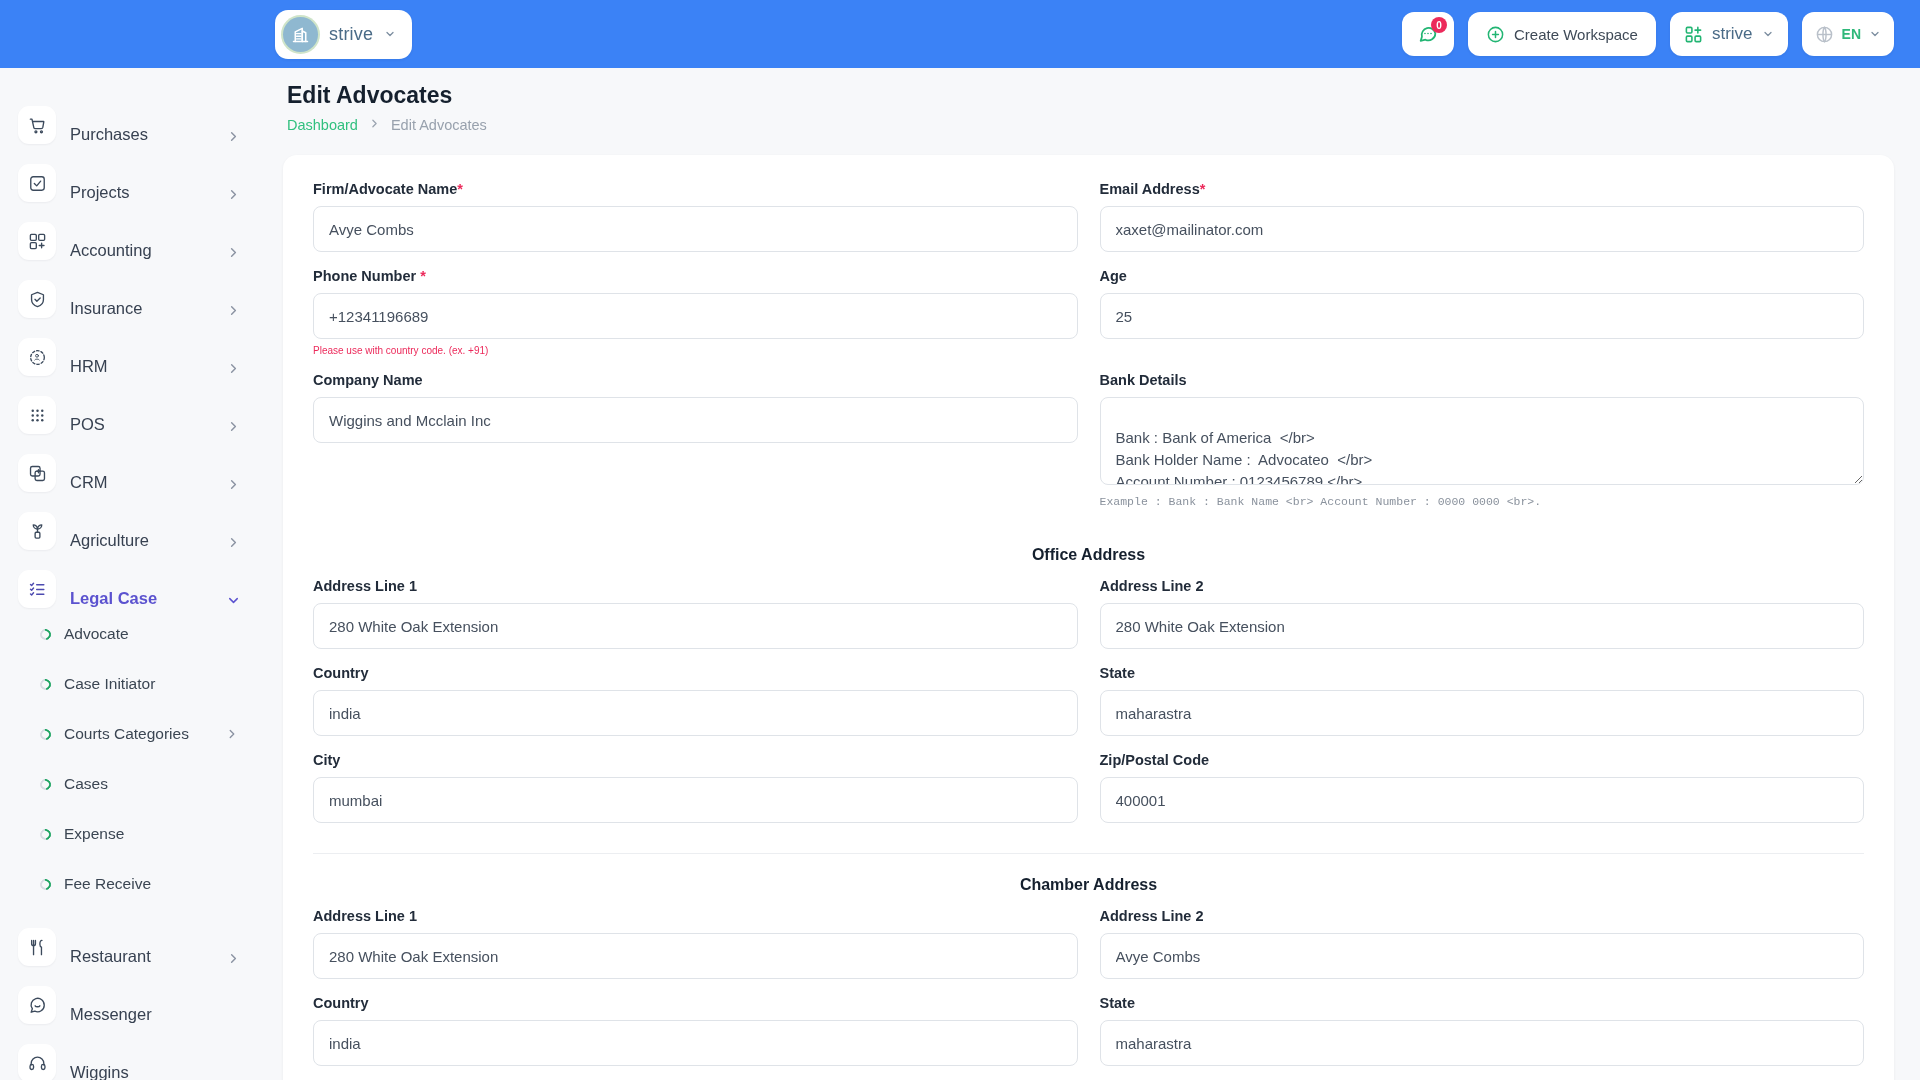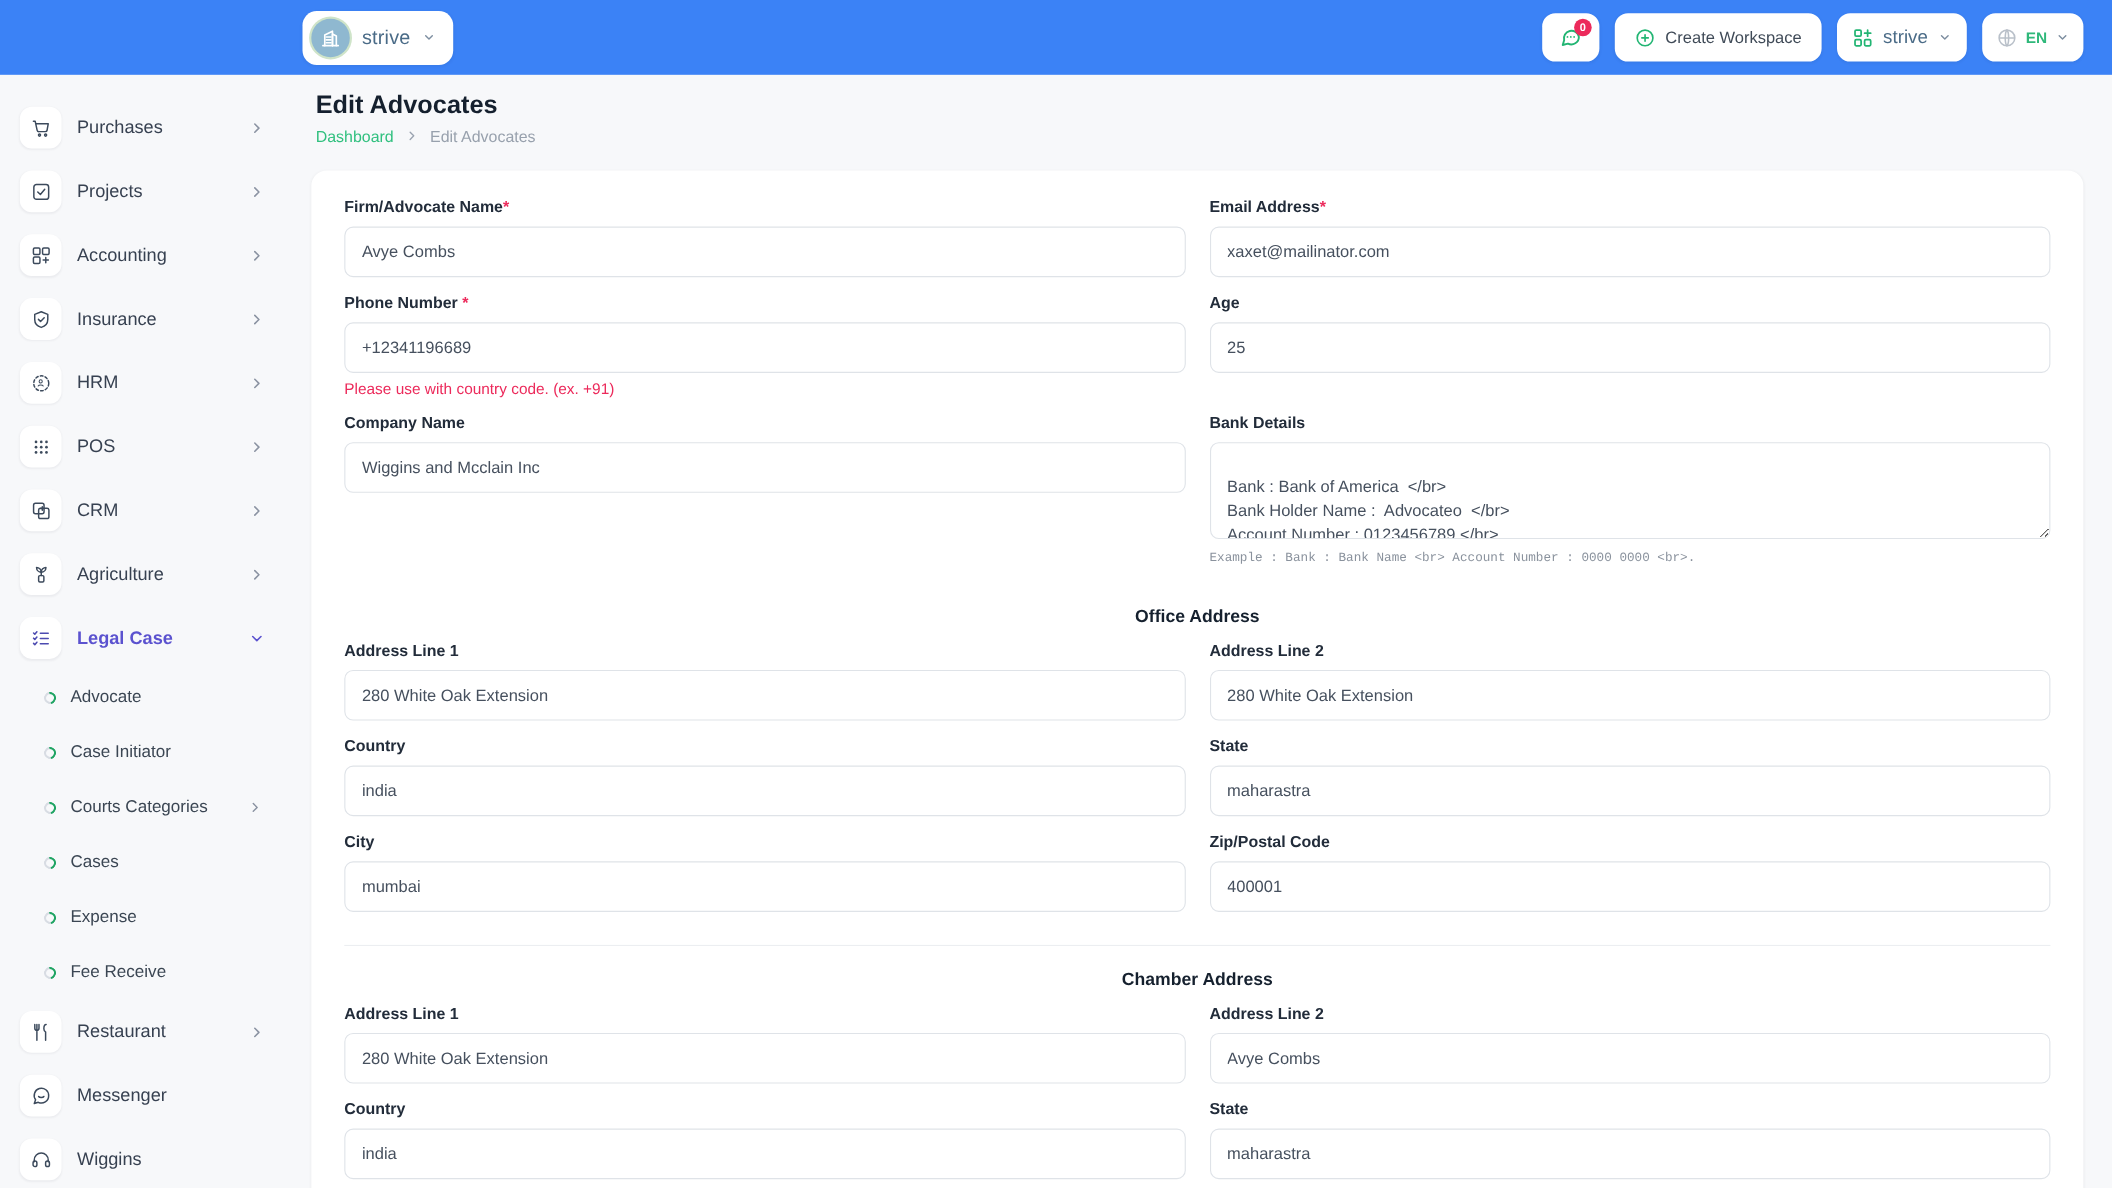--- a/index.html
+++ b/index.html
@@ -69,21 +69,21 @@
     background: #f7f8fa;
     padding: 0 22px 20px 18px;
     overflow: hidden;
     position: relative;
     margin-top: -68px;
   }
   .brand { height: 88px; display: flex; align-items: center; padding-left: 18px; }
   .nav { display: flex; flex-direction: column; gap: 2px; }
 
   .nav-item {
-    display: flex; align-items: center; gap: 14px;
+    display: flex; align-items: flex-end; gap: 14px;
     height: 56px; padding: 0 12px 0 0;
     border-radius: 12px; cursor: pointer;
   }
   .nav-icon {
     width: 38px; height: 38px; flex: 0 0 38px;
     background: #fff; border-radius: 11px;
     display: flex; align-items: center; justify-content: center;
     box-shadow: 0 1px 2px rgba(16,24,40,.05);
     color: #3c4a5c;
   }
@@ -126,21 +126,21 @@
   .field { margin-bottom: 16px; }
   .flabel { font-size: 14.5px; font-weight: 700; color: #222c3a; margin-bottom: 9px; display: block; }
   .req { color: #ec2a5b; }
   .inp {
     width: 100%; height: 46px;
     border: 1px solid #dfe3e8; border-radius: 8px;
     background: #fff; color: #46505e;
     font-size: 15px; font-family: "Liberation Sans", sans-serif;
     padding: 0 15px;
   }
-  .hint-err { font-size: 14px; color: #ec2a5b; margin-top: 6px; }
+  .hint-err { font-size: 10px; color: #ec2a5b; margin-top: 6px; }
   .hint-mut { font-size: 11.5px; color: #8a929d; margin-top: 6px; font-family: Liberation Mono, monospace; }
   textarea.inp {
     height: 88px; padding: 29px 15px; resize: vertical;
     line-height: 1.45; overflow: hidden;
   }
   .section-head {
     font-size: 16px; font-weight: 700; color: #15202e;
     margin: 22px 0 14px 0;
     text-align: center;
   }

